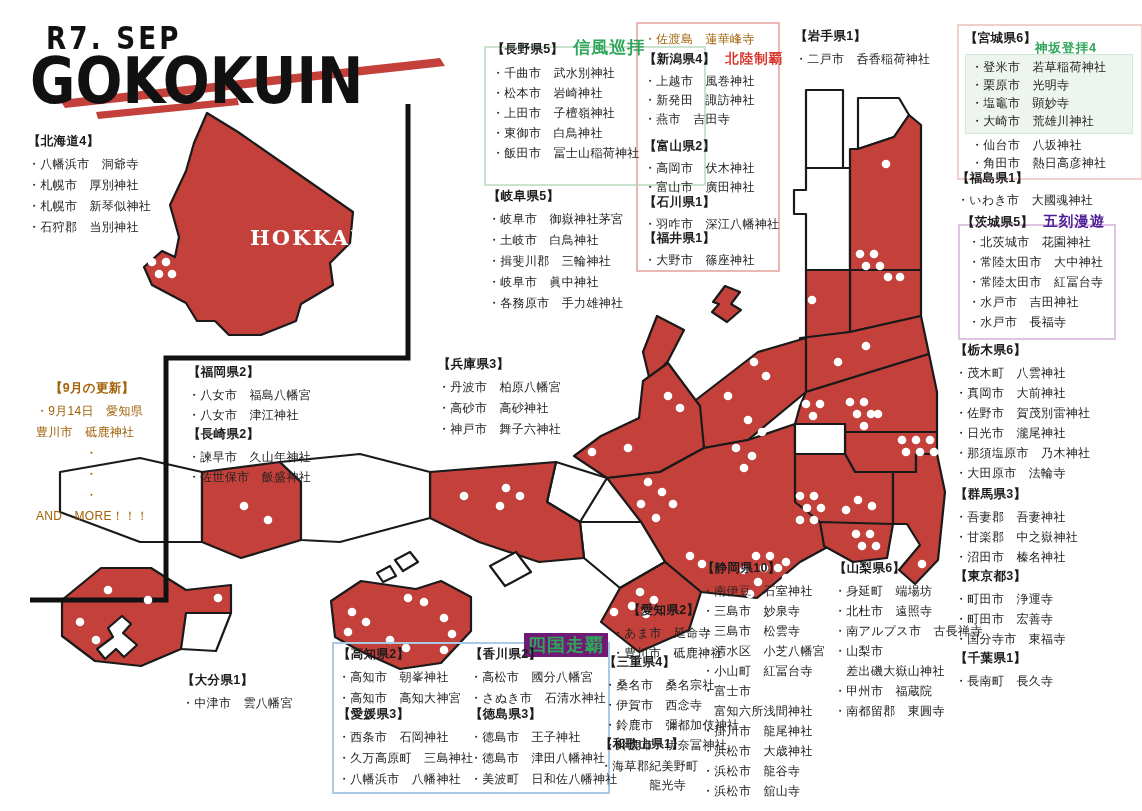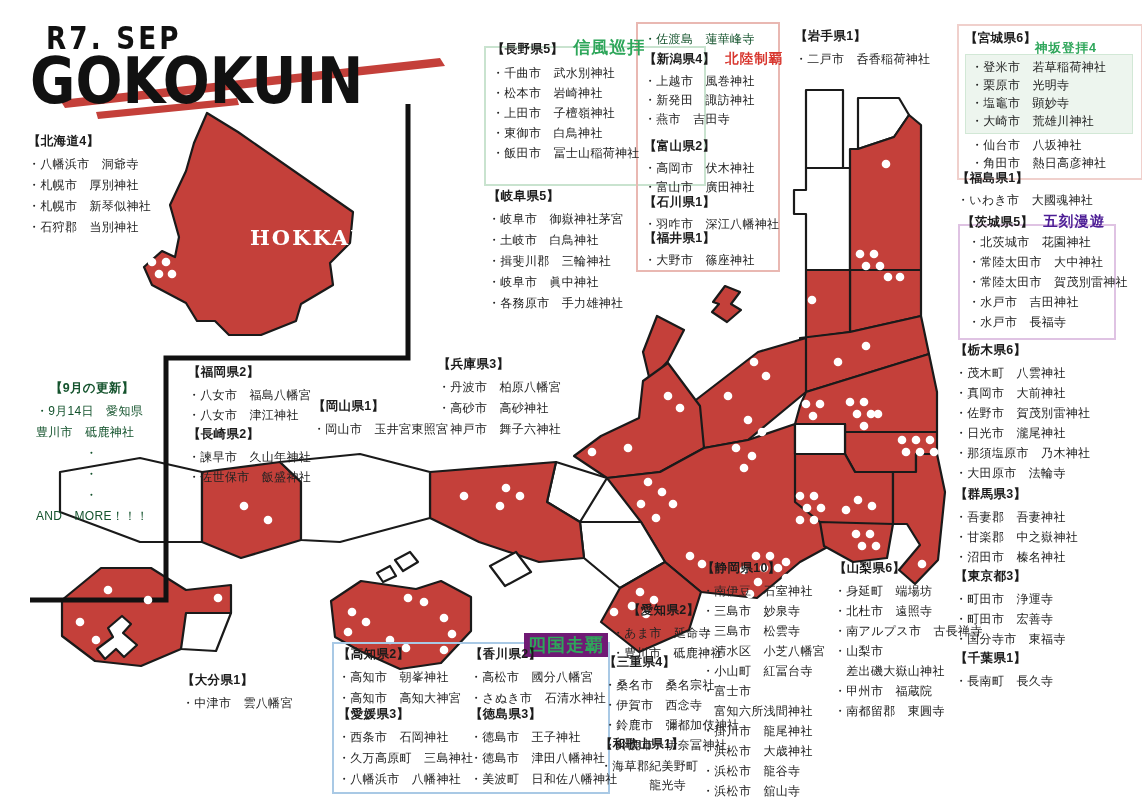--- a/index.html
+++ b/index.html
@@ -9,21 +9,21 @@
   #nagano-box{left:484px;top:46px;width:218px;height:136px;border:2px solid #c9e3cf;}
   #hokuriku-box{left:636px;top:22px;width:140px;height:246px;border:2px solid #e9b8b2;}
   #miyagi-box{left:957px;top:24px;width:182px;height:152px;border:2px solid #f0d0cc;}
   #miyagi-inner{left:965px;top:54px;width:166px;height:78px;background:#edf5ee;border:1.5px solid #d2e8d6;}
   #ibaraki-box{left:958px;top:224px;width:154px;height:112px;border:2px solid #dfc3e3;}
   #shikoku-box{left:332px;top:642px;width:274px;height:148px;border:2px solid #a9c9e5;}
   .pl{position:absolute;z-index:3;color:#232323;}
   .ph{font-weight:700;font-size:12.5px;letter-spacing:.3px;margin-bottom:4px;color:#1b1b1b;white-space:pre;display:flex;align-items:baseline;gap:10px;}
   .li{font-size:12px;line-height:20px;letter-spacing:.3px;white-space:pre;}
   .t18 .li{line-height:18px}.t19 .li{line-height:19px}.t21 .li{line-height:21px}
-  .red .li,.ph.red,.red .ph{color:#14532d;}
+  .red .li,.ph.red,.red .ph{color:#a16207;}
   .bdg{font-weight:700;letter-spacing:1px;}
   .g{color:#2ea65a}.r{color:#d8372f}.pu{color:#4c1d95}
   #nagano-badge{font-size:17px}#niigata-badge{font-size:13.5px}
   #miyagi-badge{position:absolute;left:1035px;top:40px;z-index:3;font-size:12.5px;}
   #ibaraki-badge{font-size:14.5px}
   #shikoku-badge{position:absolute;left:524px;top:633px;z-index:3;font-size:18px;background:#701a75;padding:0 4px;}
   #subtitle{position:absolute;left:46px;top:20px;z-index:3;font-size:25px;font-weight:700;letter-spacing:3px;color:#111;
             transform:scale(1.05,1.25);transform-origin:left top;font-family:"DejaVu Sans",sans-serif;}
   #title{position:absolute;left:30px;top:44px;z-index:3;font-size:57px;font-weight:700;color:#111;
          transform:scale(.97,1.12);transform-origin:left top;font-family:"DejaVu Sans",sans-serif;letter-spacing:0;}
@@ -287,21 +287,21 @@
       </div>
   </div>
 
   <div class="pl" style="left:962px;top:212px">
     <div class="ph"><span>【茨城県5】</span><span class="bdg pu" id="ibaraki-badge">五刻漫遊</span></div>
   </div>
   <div class="pl" style="left:968px;top:232px">
     <div>
         <div class="li">・北茨城市　花園神社</div>
         <div class="li">・常陸太田市　大中神社</div>
-        <div class="li">・常陸太田市　賀茂別雷神社</div>
+        <div class="li">・常陸太田市　紅冨台寺</div>
         <div class="li">・水戸市　吉田神社</div>
         <div class="li">・水戸市　長福寺</div>
       </div>
   </div>
 
   <div class="pl" style="left:955px;top:342px">
     <div class="ph">【栃木県6】</div>
     <div>
         <div class="li">・茂木町　八雲神社</div>
         <div class="li">・真岡市　大前神社</div>
@@ -359,26 +359,20 @@
   </div>
 
   <div class="pl" style="left:188px;top:426px">
     <div class="ph">【長崎県2】</div>
     <div>
         <div class="li">・諫早市　久山年神社</div>
         <div class="li">・佐世保市　飯盛神社</div>
       </div>
   </div>
 
-  <div class="pl t21" style="left:313px;top:398px">
-    <div class="ph">【岡山県1】</div>
-    <div>
-        <div class="li">・岡山市　玉井宮東照宮</div>
-      </div>
-  </div>
 
   <div class="pl t21" style="left:438px;top:356px">
     <div class="ph">【兵庫県3】</div>
     <div>
         <div class="li">・丹波市　柏原八幡宮</div>
         <div class="li">・高砂市　高砂神社</div>
         <div class="li">・神戸市　舞子六神社</div>
       </div>
   </div>
 

